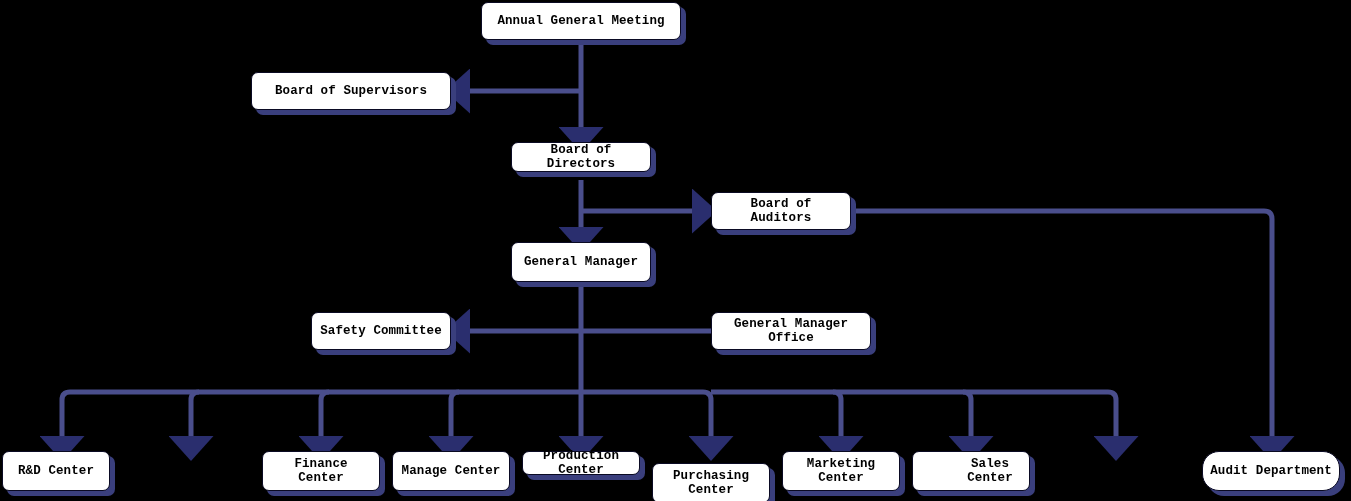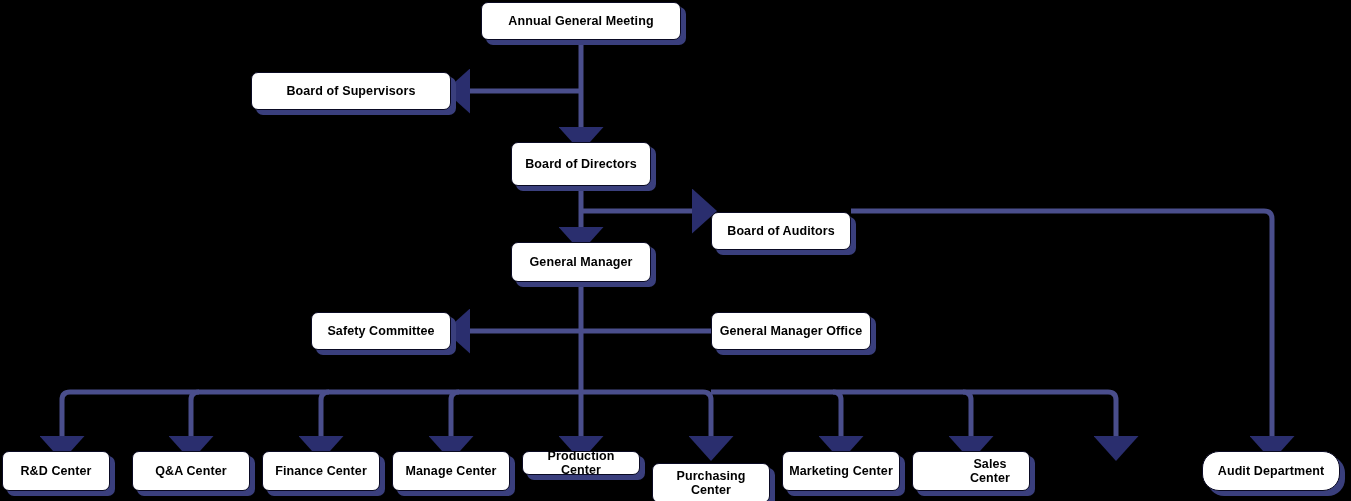--- a/index.html
+++ b/index.html
@@ -22,21 +22,21 @@
     text-align:center;
     color:#000000;
     font-size:12.5px;
     font-weight:bold;
     letter-spacing:.1px;
     line-height:14px;
     padding:0 6px;
     box-shadow:5px 5px 0 0 #3a3f7d;
     z-index:5;
   }
-  .node span{display:block;width:100%;}
+  .node span{display:block;width:100%;font-family:Liberation Mono, monospace;}
 </style>
 </head>
 <body>
 
 <div id="canvas">
 
   <svg id="svg-links" viewBox="0 0 1351 501" xmlns="http://www.w3.org/2000/svg">
     <defs>
       <marker id="ah-down" markerWidth="9" markerHeight="9" refX="2.2" refY="4.5" orient="auto" markerUnits="strokeWidth">
         <path d="M0,0 L5,4.5 L0,9 z" fill="#2a2e6e"></path>
@@ -75,47 +75,44 @@
   </svg>
 
   <div class="node" style="left:481px;top:2px;width:200px;height:38px;">
     <span>Annual General Meeting</span>
   </div>
 
   <div class="node" style="left:251px;top:72px;width:200px;height:38px;">
     <span>Board of Supervisors</span>
   </div>
 
-  <div class="node" style="left:511px;top:142px;width:140px;height:44px;">
+  <div class="node" style="left:511px;top:142px;width:140px;height:30px;">
     <span>Board of Directors</span>
   </div>
 
-  <div class="node" style="left:711px;top:192px;width:140px;height:38px;margin-top:20px;">
+  <div class="node" style="left:711px;top:192px;width:140px;height:38px;">
     <span>Board of Auditors</span>
   </div>
 
   <div class="node" style="left:511px;top:242px;width:140px;height:40px;">
     <span>General Manager</span>
   </div>
 
   <div class="node" style="left:311px;top:312px;width:140px;height:38px;">
     <span>Safety Committee</span>
   </div>
 
   <div class="node" style="left:711px;top:312px;width:160px;height:38px;">
     <span>General Manager Office</span>
   </div>
 
   <div class="node" style="left:2px;top:451px;width:108px;height:40px;">
     <span>R&amp;D Center</span>
   </div>
 
-  <div class="node" style="left:132px;top:451px;width:118px;height:40px;">
-    <span>Q&amp;A Center</span>
-  </div>
 
   <div class="node" style="left:262px;top:451px;width:118px;height:40px;">
     <span>Finance Center</span>
   </div>
 
   <div class="node" style="left:392px;top:451px;width:118px;height:40px;">
     <span>Manage Center</span>
   </div>
 
   <div class="node" style="left:522px;top:451px;width:118px;height:24px;">

